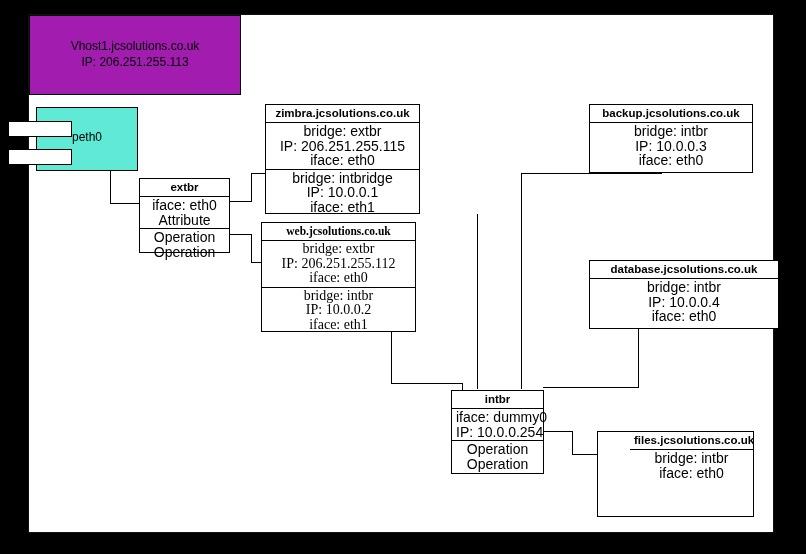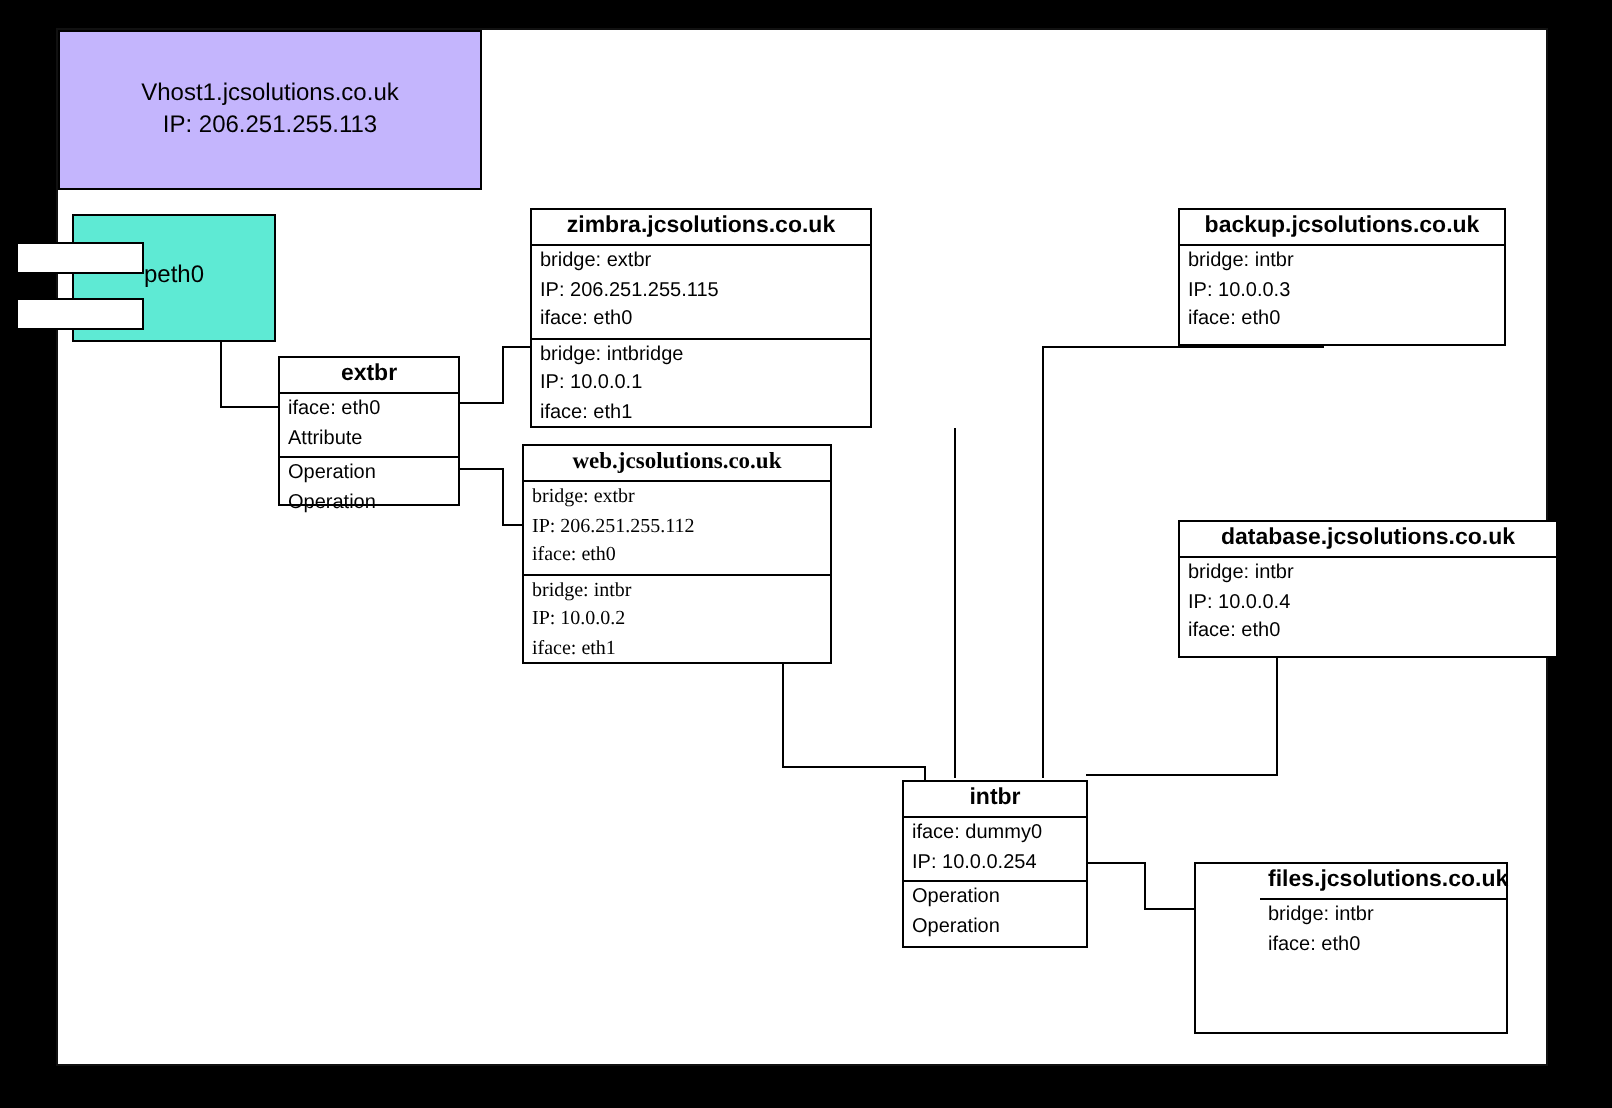--- a/index.html
+++ b/index.html
@@ -54,31 +54,32 @@
   .node .sep {
     border-top: 1.5px solid #000000;
     height: 0;
     font-size: 0;
     line-height: 0;
   }
   .node .attrs {
     padding: 1px 0 1px 0;
   }
   .node .attr {
-    font-size: 10px;
+    font-size: 14px;
     line-height: 14.5px;
     padding: 0 4px;
     color: #000000;
     white-space: nowrap;
+    text-align: center;
   }
 
   
   .plainbox {
     position: absolute;
-    background: #c4b5fd;
+    background: #a21caf;
     border: 1.5px solid #000000;
     box-sizing: border-box;
     z-index: 5;
   }
   .plainbox .line {
     font-size: 12px;
     line-height: 16px;
     text-align: center;
     color: #000000;
     white-space: nowrap;
@@ -159,21 +160,21 @@
     </div>
 
     <div class="hline" style="left:200px; top:186px; width:22px;"></div>
     <div class="vline" style="left:222px; top:158px; height:29px;"></div>
     <div class="hline" style="left:222px; top:158px; width:14px;"></div>
 
     <div class="hline" style="left:200px; top:219px; width:22px;"></div>
     <div class="vline" style="left:222px; top:219px; height:29px;"></div>
     <div class="hline" style="left:222px; top:247px; width:14px;"></div>
 
-    <div class="node" style="left:236px; top:89px; width:171px; height:110px;">
+    <div class="node" style="left:236px; top:89px; width:155px; height:110px;">
       <div class="title">zimbra.jcsolutions.co.uk</div>
       <div class="sep"></div>
       <div class="attrs">
         <div class="attr">bridge: extbr</div>
         <div class="attr">IP: 206.251.255.115</div>
         <div class="attr">iface: eth0</div>
       </div>
       <div class="sep"></div>
       <div class="attrs">
         <div class="attr">bridge: intbridge</div>

